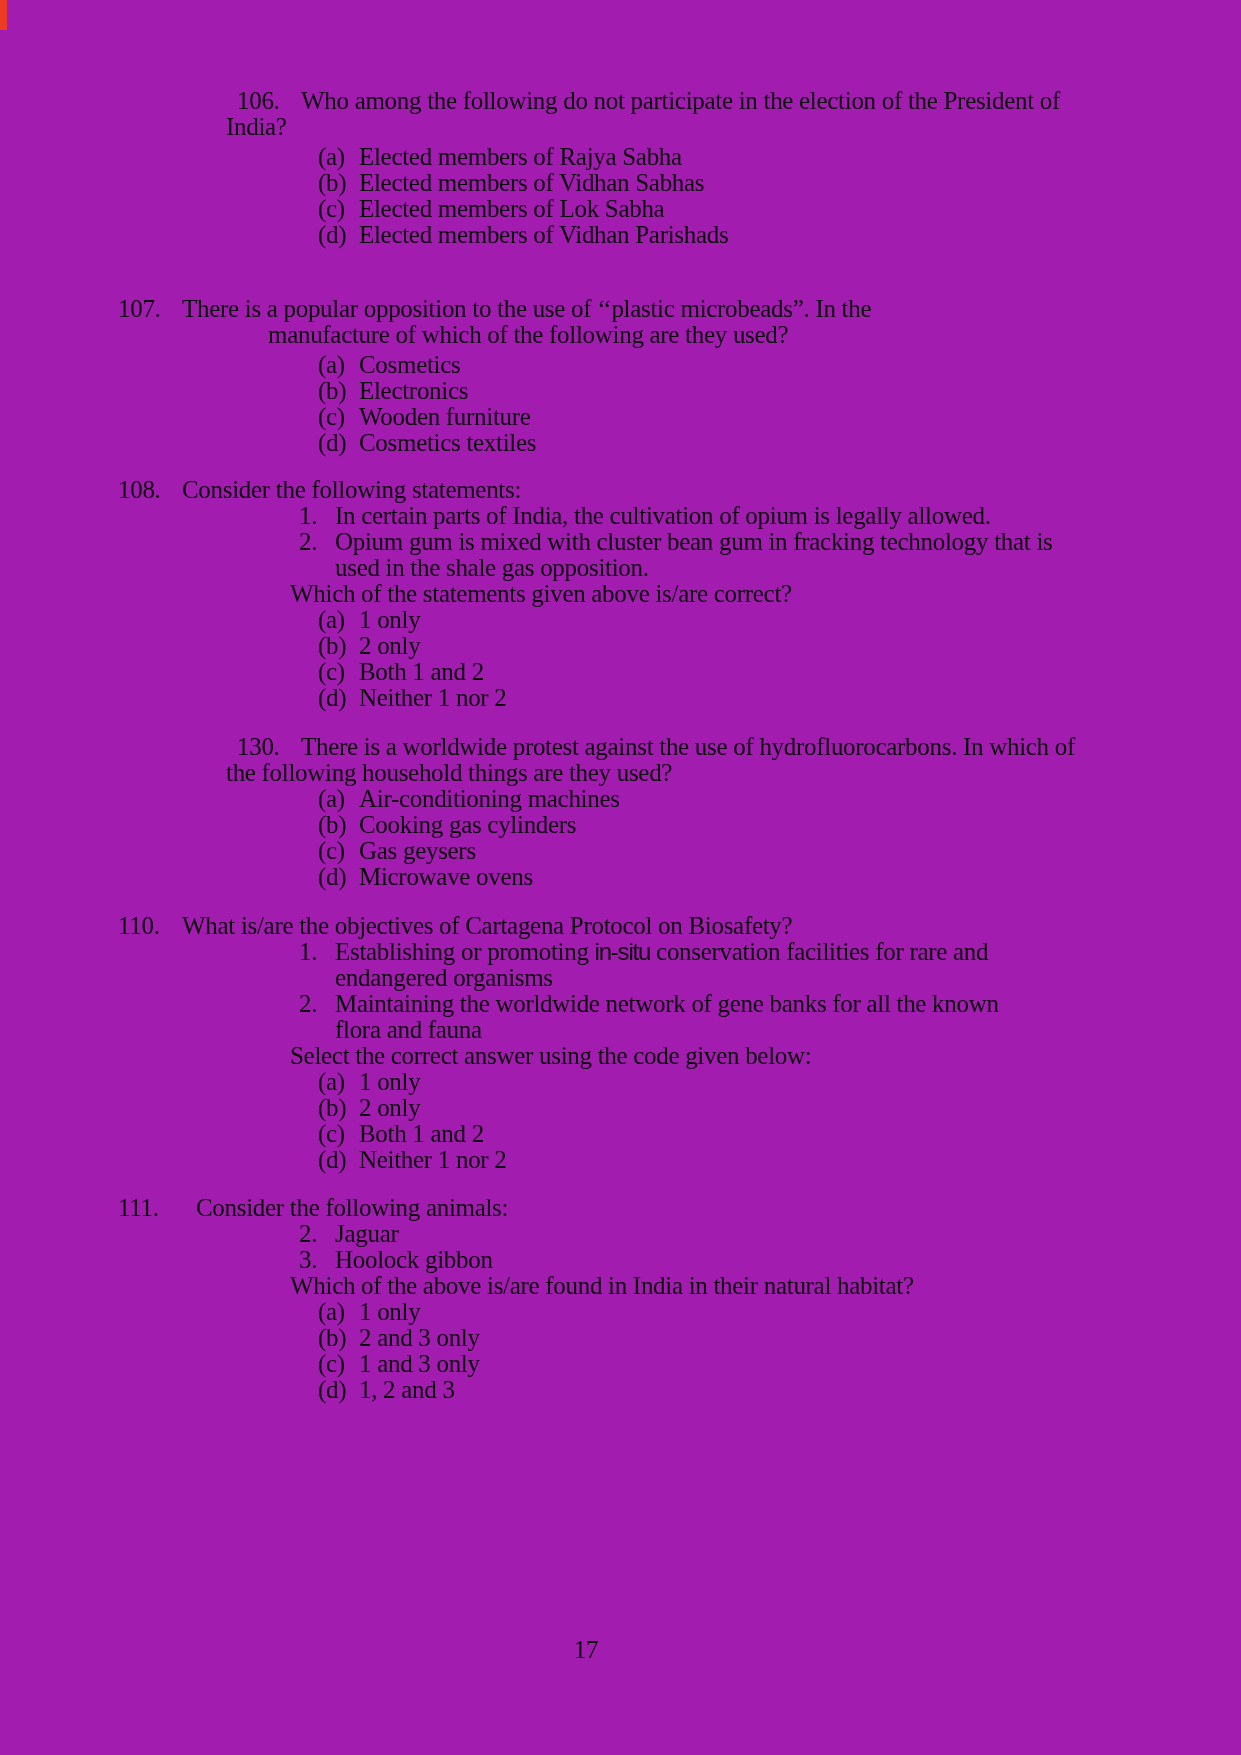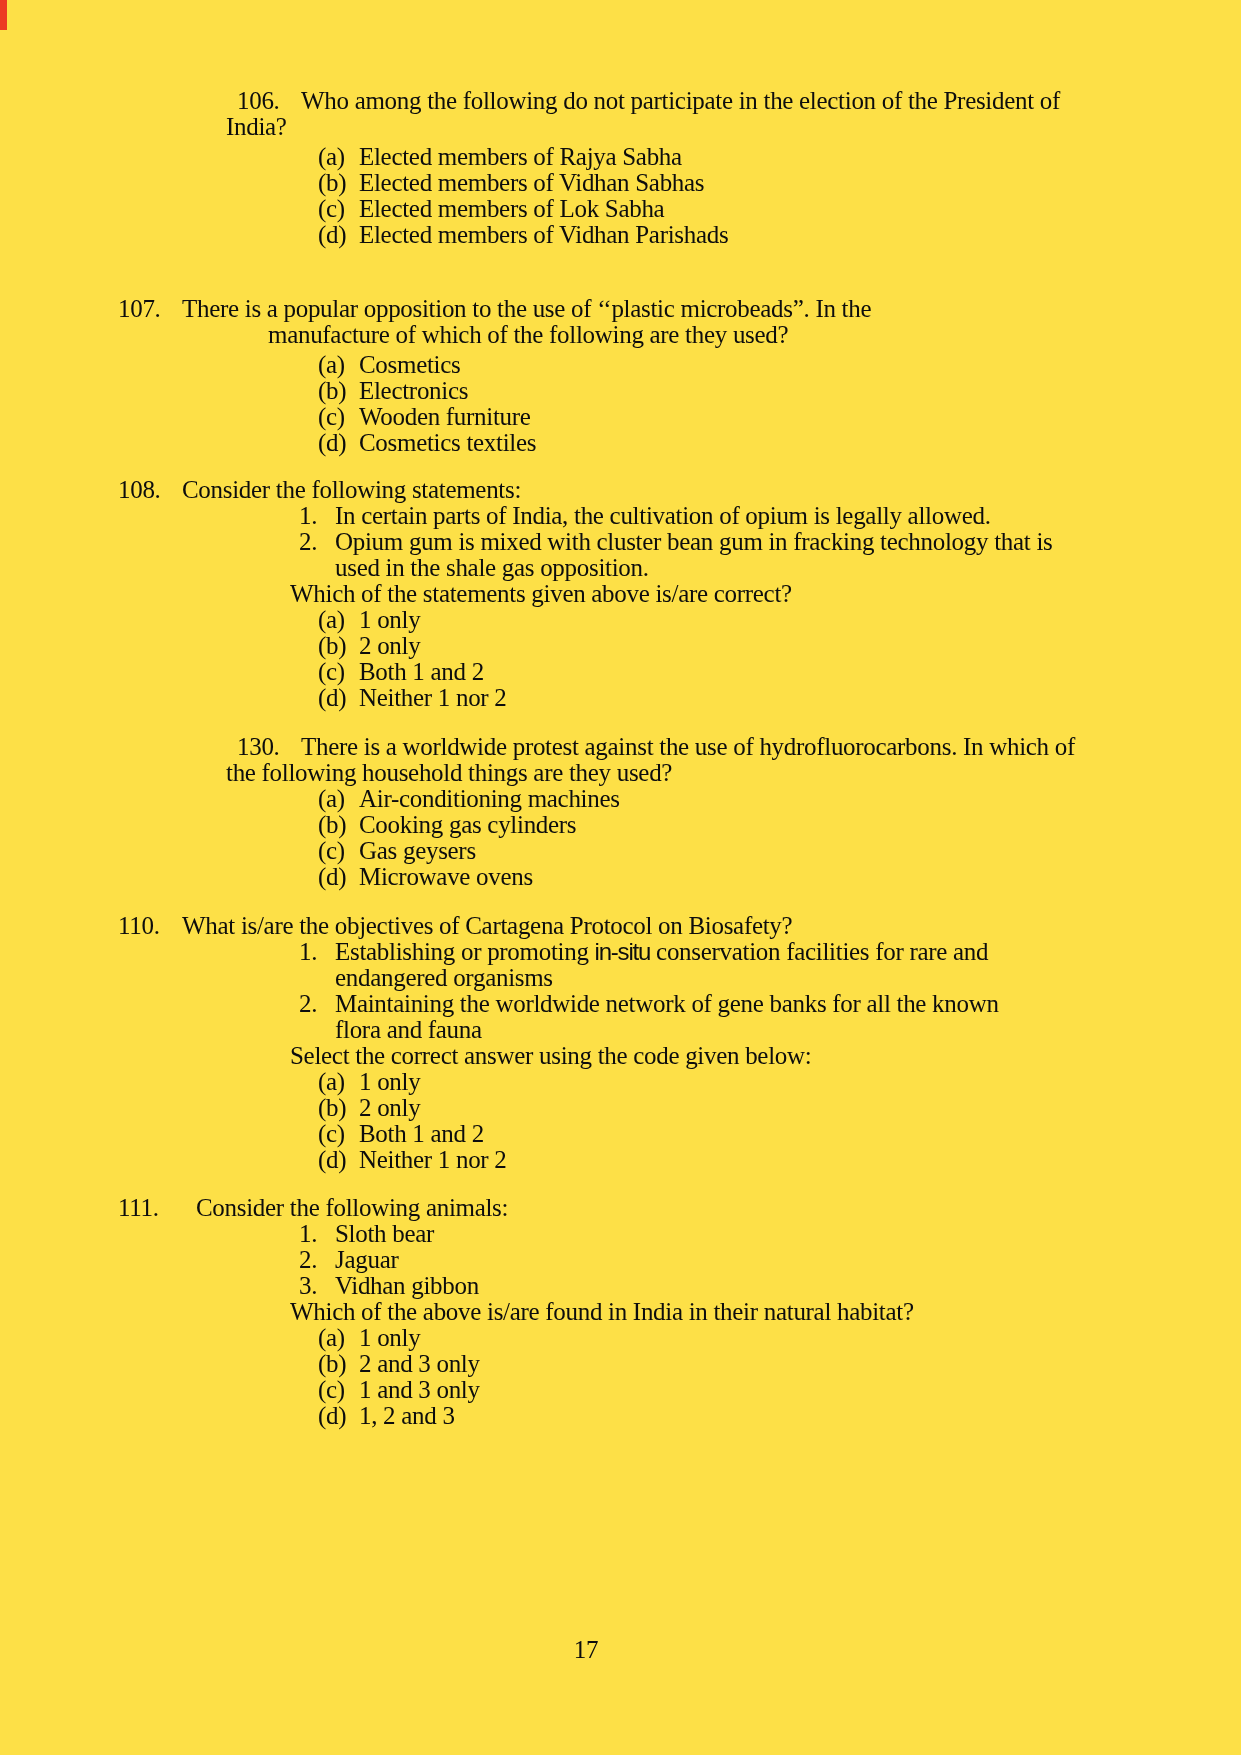--- a/index.html
+++ b/index.html
@@ -1,19 +1,19 @@
 <!DOCTYPE html>
 <html><head>
 <meta charset="utf-8">
 <style>
   html,body { margin:0; padding:0; background:#ffffff; }
   .page {
     position:relative;
     width:1241px; height:1755px;
-    background:#fde047;
+    background:#a21caf;
     font-family:"Liberation Serif", serif;
     font-size:25px;
     line-height:26px;
     color:#0d0d0d;
     letter-spacing:-0.3px;
     overflow:hidden;
   }
   .q { position:absolute; left:0; width:1241px; }
   .line { white-space:nowrap; height:26px; }
 
@@ -124,23 +124,22 @@
     <div class="options">
       <div class="line opt"><span class="olet">(a)</span><span>1 only</span></div>
       <div class="line opt"><span class="olet">(b)</span><span>2 only</span></div>
       <div class="line opt"><span class="olet">(c)</span><span>Both 1 and 2</span></div>
       <div class="line opt"><span class="olet">(d)</span><span>Neither 1 nor 2</span></div>
     </div>
   </div>
 
   <div class="q" style="top:1195px">
     <div class="line first"><span class="qnum-w">111.</span><span>Consider the following animals:</span></div>
-    <div class="line statement"><span class="snum">1.</span><span>Sloth bear</span></div>
     <div class="line statement"><span class="snum">2.</span><span>Jaguar</span></div>
-    <div class="line statement"><span class="snum">3.</span><span>Vidhan gibbon</span></div>
+    <div class="line statement"><span class="snum">3.</span><span>Hoolock gibbon</span></div>
     <div class="line leadin">Which of the above is/are found in India in their natural habitat?</div>
     <div class="options">
       <div class="line opt"><span class="olet">(a)</span><span>1 only</span></div>
       <div class="line opt"><span class="olet">(b)</span><span>2 and 3 only</span></div>
       <div class="line opt"><span class="olet">(c)</span><span>1 and 3 only</span></div>
       <div class="line opt"><span class="olet">(d)</span><span>1, 2 and 3</span></div>
     </div>
   </div>
 
   <div class="page-number">17</div>

